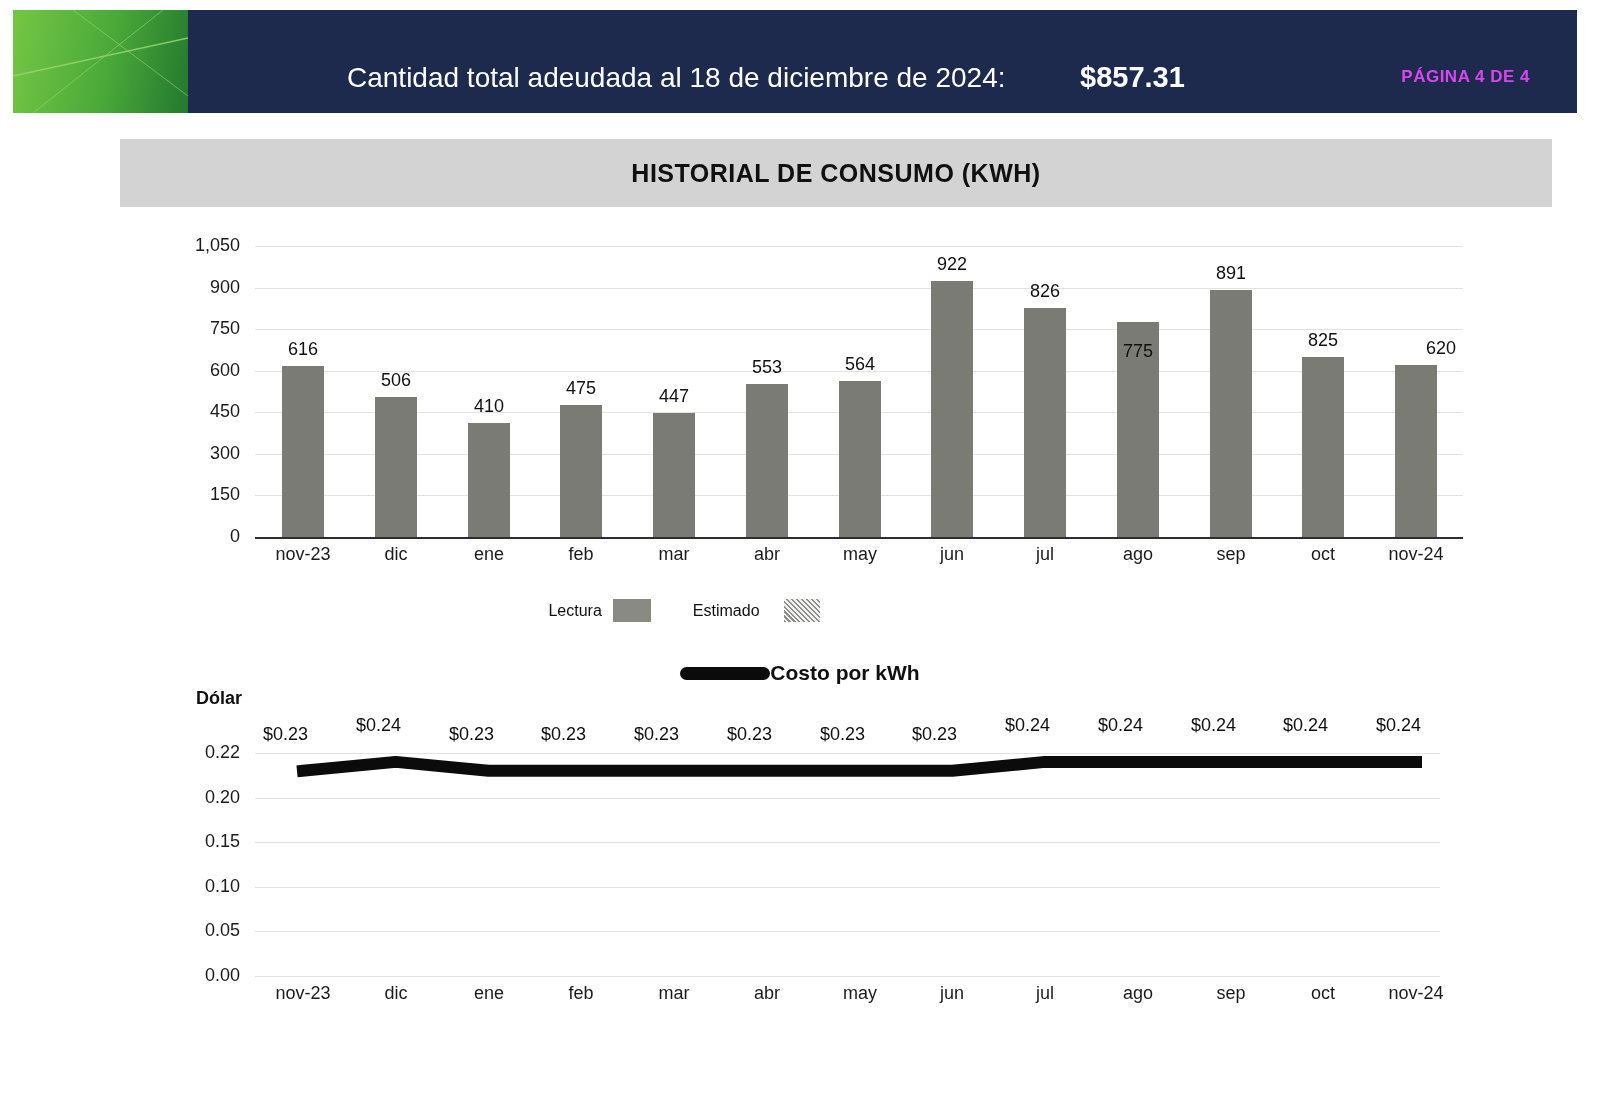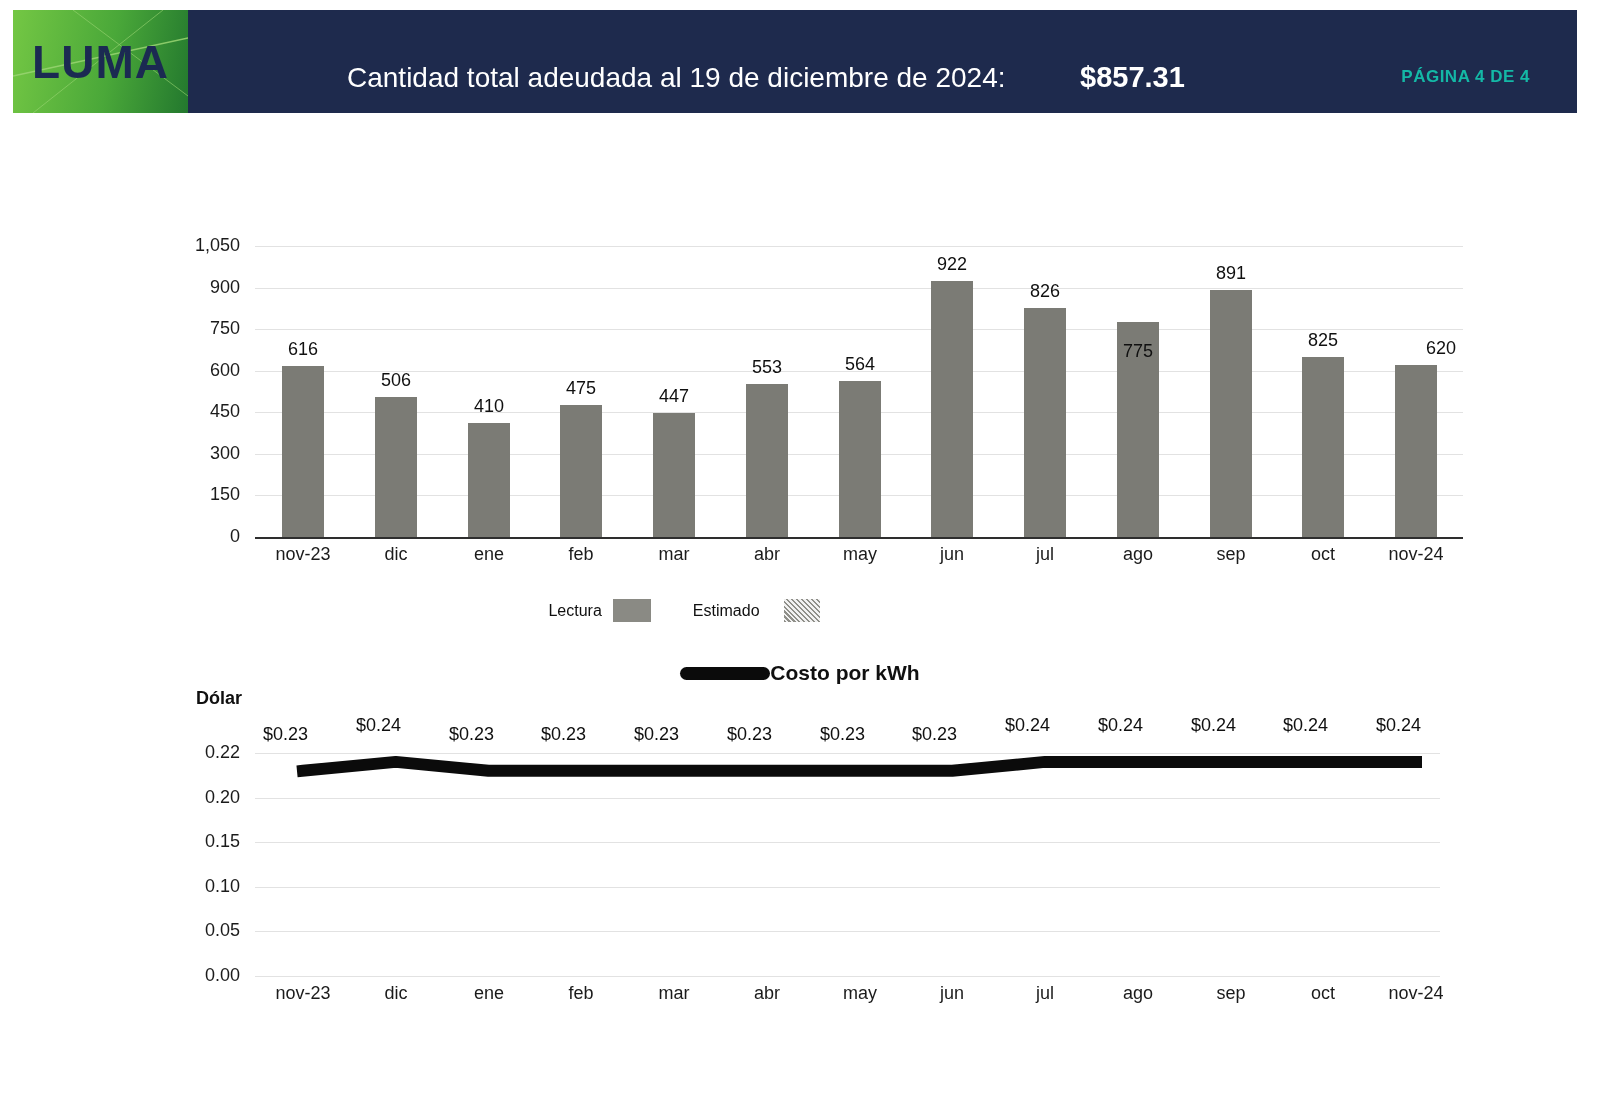--- a/index.html
+++ b/index.html
@@ -8,21 +8,21 @@
 
   
   .topbar{position:absolute;left:13px;top:10px;width:1564px;height:103px;background:#1e2a4d;}
   .logo{position:absolute;left:0;top:0;width:175px;height:103px;
         background:linear-gradient(100deg,#74c744 0%,#4aa839 55%,#23782e 100%);
         display:flex;align-items:center;justify-content:center;overflow:hidden;}
   .logo-rays{position:absolute;left:0;top:0;}
   .logo-text{position:relative;font-size:46px;font-weight:800;color:#1b2a52;letter-spacing:1px;}
   .hdr-title{position:absolute;left:334px;top:52px;font-size:28px;font-weight:500;color:#fff;white-space:nowrap;}
   .hdr-amount{position:absolute;left:1067px;top:51px;font-size:29px;font-weight:600;color:#fff;}
-  .hdr-page{position:absolute;right:47px;top:57px;font-size:17px;font-weight:700;color:#14b8a6;letter-spacing:.5px;}
+  .hdr-page{position:absolute;right:47px;top:57px;font-size:17px;font-weight:700;color:#d946ef;letter-spacing:.5px;}
 
   
   .banner{position:absolute;left:120px;top:139px;width:1432px;height:68px;background:#d3d3d3;
           display:flex;align-items:center;justify-content:center;}
   .banner span{font-size:25px;font-weight:700;color:#101010;letter-spacing:.5px;}
 
   
   .grid{position:absolute;height:1px;background:#e2e2e2;}
   .axis{position:absolute;height:2px;background:#2e2e2e;}
   .ytick{position:absolute;text-align:right;font-size:18px;color:#1b1b1b;}
@@ -52,27 +52,29 @@
 
 <div id="page">
 
   <header class="topbar">
     <div class="logo">
       <svg class="logo-rays" width="175" height="103">
         <line x1="0" y1="66" x2="175" y2="28" stroke="#9ad573" stroke-width="1.3" opacity="0.85"></line>
         <line x1="20" y1="103" x2="150" y2="0" stroke="#9ad573" stroke-width="1" opacity="0.6"></line>
         <line x1="60" y1="0" x2="175" y2="86" stroke="#9ad573" stroke-width="1" opacity="0.6"></line>
       </svg>
-      <span class="logo-text">LUMA</span>
     </div>
-    <div class="hdr-title">Cantidad total adeudada al 19 de diciembre de 2024:</div>
+    <div class="hdr-title">Cantidad total adeudada al 18 de diciembre de 2024:</div>
     <div class="hdr-amount">$857.31</div>
     <div class="hdr-page">PÁGINA 4 DE 4</div>
   </header>
 
+  <div class="banner">
+    <span>HISTORIAL DE CONSUMO (KWH)</span>
+  </div>
 
   <div class="legend">
     <span class="lg-label">Lectura</span>
     <span class="swatch solid"></span>
     <span class="lg-label">Estimado</span>
     <span class="swatch hatched"></span>
   </div>
 
   <div class="cost-legend">
     <span class="cost-line"></span>

